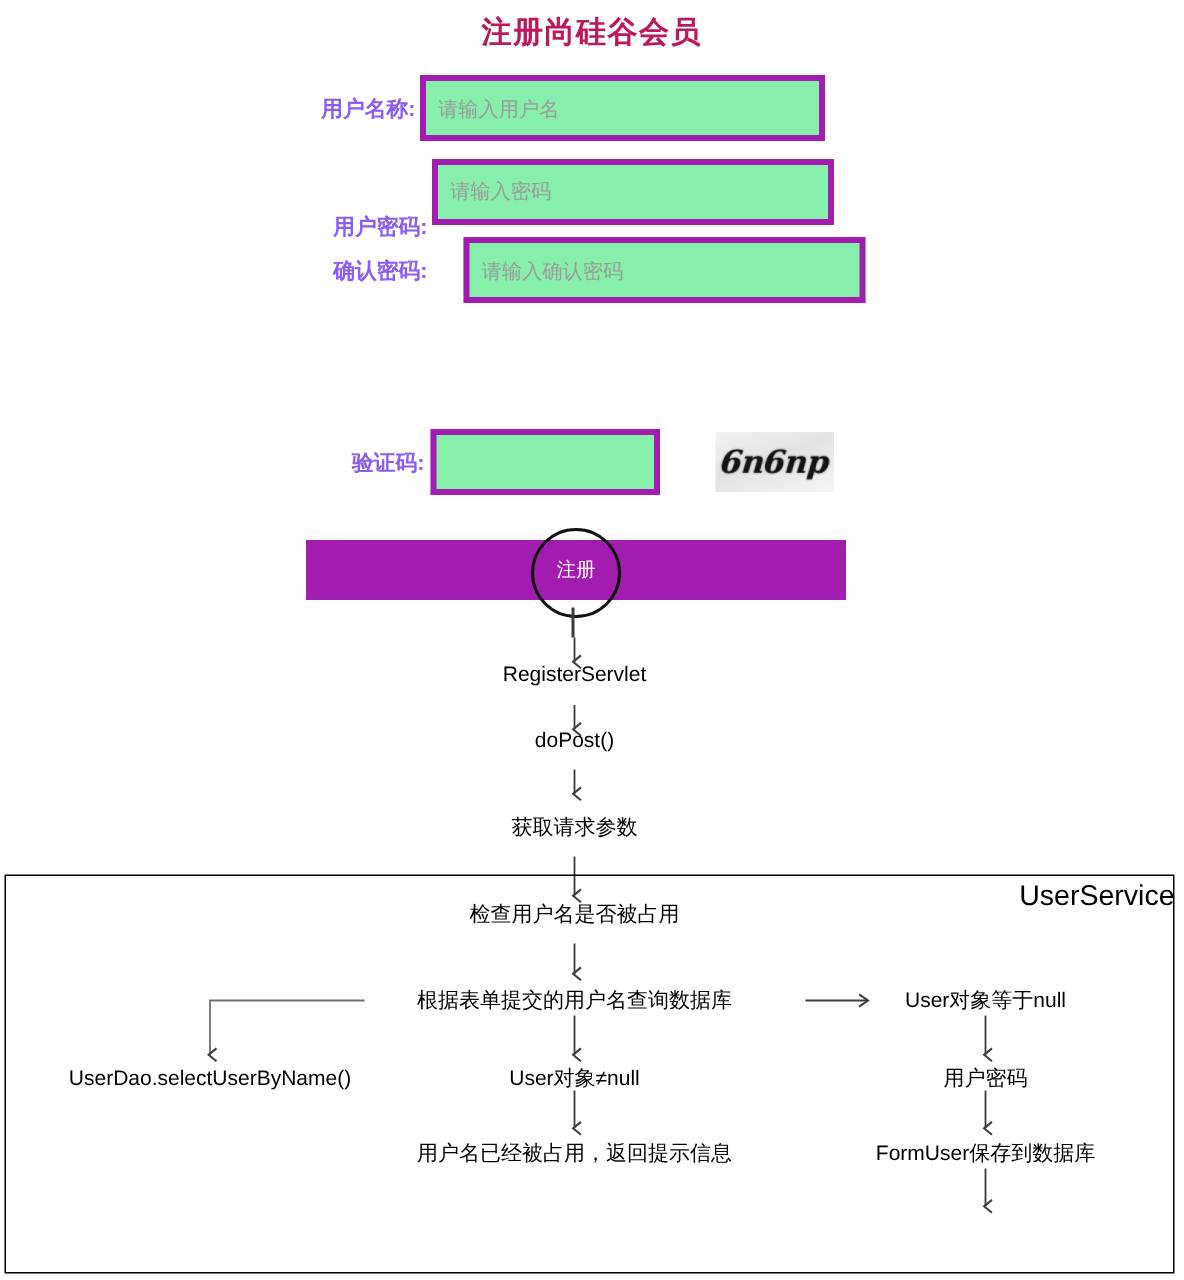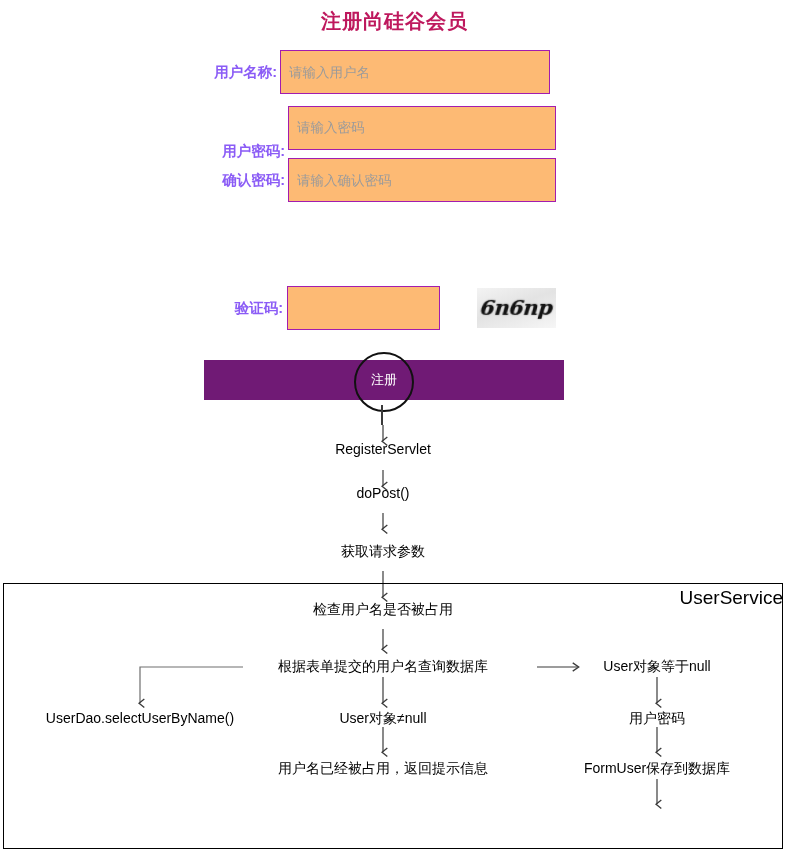--- a/index.html
+++ b/index.html
@@ -42,43 +42,43 @@
   }
   .form-label {
     font-size: 14.5px;
     font-weight: bold;
     color: #8b5cf6;
     white-space: nowrap;
     text-align: right;
   }
   .form-input {
     box-sizing: border-box;
-    border: 1px solid #a21caf;
-    background: #fdba74;
+    border: 4px solid #a21caf;
+    background: #86efac;
     font-size: 13.5px;
     font-family: "Liberation Sans", "DejaVu Sans", sans-serif;
     color: #333333;
     padding: 17px 8px;
     outline: none;
   }
   .form-input::placeholder {
     color: #9b9b9b;
     opacity: 1;
   }
 
   
   #row-username { left: 205px; top: 50px; }
   #row-username .form-label { width: 72px; }
   #row-username .form-input { width: 270px; height: 44px; margin-left: 3px; }
 
   #row-password { left: 205px; top: 94px; }
   #row-password .form-label { width: 80px; margin-top: 48px; }
   #row-password .form-input { width: 268px; height: 44px; margin-left: 3px; }
 
-  #row-confirm { left: 205px; top: 158px; }
+  #row-confirm { left: 205px; top: 158px; gap: 21px; }
   #row-confirm .form-label { width: 80px; }
   #row-confirm .form-input { width: 268px; height: 44px; margin-left: 3px; }
 
   #row-email { left: 205px; top: 222px; }
   #row-email .form-label { width: 80px; }
   #row-email .form-input { width: 268px; height: 44px; margin-left: 3px; }
 
   #row-captcha { left: 205px; top: 286px; }
   #row-captcha .form-label { width: 78px; }
   #row-captcha .form-input { width: 153px; height: 44px; margin-left: 4px; }
@@ -104,21 +104,21 @@
     letter-spacing: -0.5px;
     transform: skewX(-6deg);
     filter: blur(0.45px);
     text-shadow: 0 0 1.5px rgba(0,0,0,0.55);
   }
 
   #register-button {
     position: absolute;
     left: 204px; top: 360px;
     width: 360px; height: 40px;
-    background: #701a75;
+    background: #a21caf;
     border: none;
     color: #ffffff;
     font-size: 13px;
     font-family: "Liberation Sans", "DejaVu Sans", sans-serif;
     cursor: pointer;
     padding: 0;
   }
 
   
   #annotation-circle {

